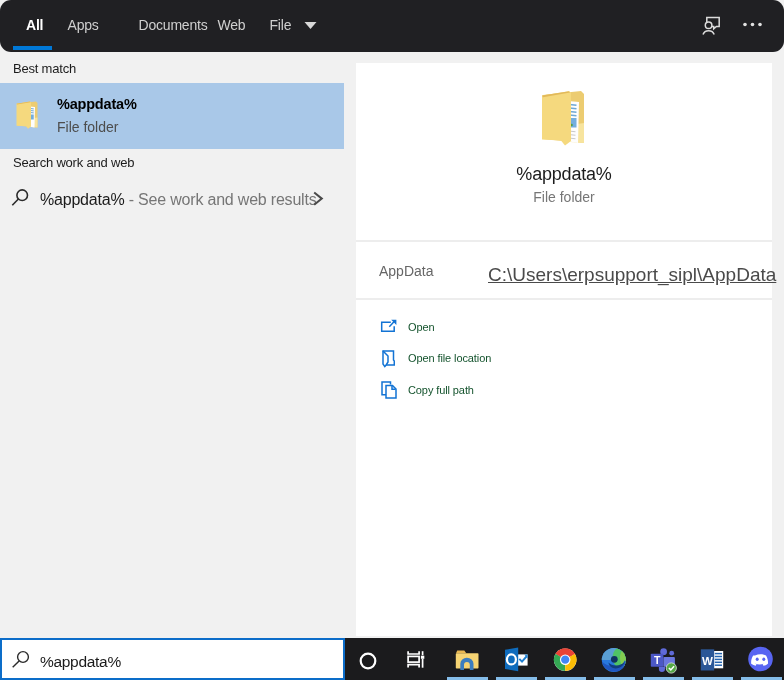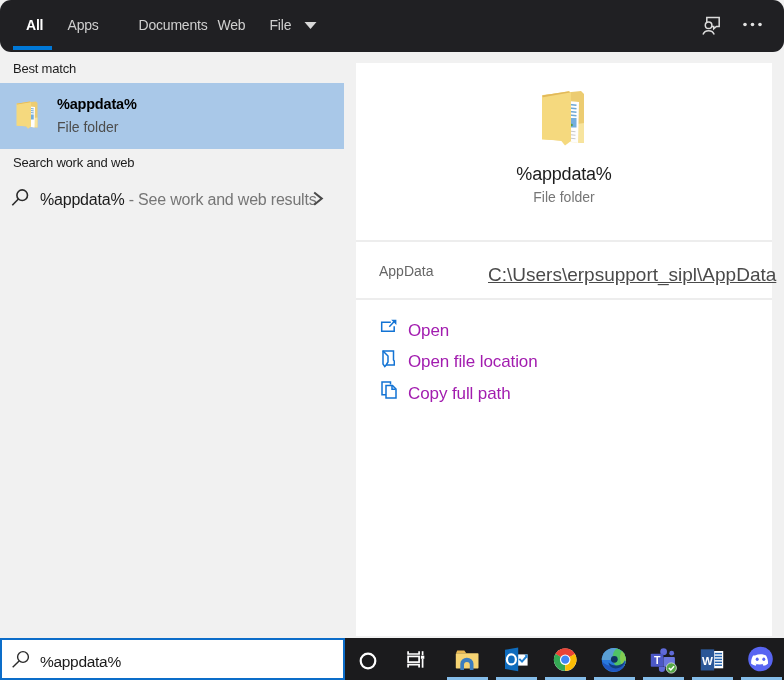--- a/index.html
+++ b/index.html
@@ -18,21 +18,21 @@
   #bm-sub{position:absolute;left:57px;top:35.5px;font-size:14px;color:#4d4d4d;}
   #searchrow-text{position:absolute;left:40px;top:190.5px;font-size:16px;color:#1b1b1b;letter-spacing:-0.2px;}
   #searchrow-text .grey{color:#767676;}
   
   #card{left:356px;top:63px;width:416px;height:573px;background:#ffffff;}
   #card-title{position:absolute;left:0;top:101px;width:416px;text-align:center;font-size:18px;color:#1c1c1c;letter-spacing:-0.2px;}
   #card-sub{position:absolute;left:0;top:126px;width:416px;text-align:center;font-size:14px;color:#767676;}
   .divider{position:absolute;left:0;width:416px;height:2px;background:#ededed;}
   #loc-label{position:absolute;left:23px;top:200px;font-size:14px;color:#666666;}
   #loc-link{position:absolute;left:132px;top:201px;font-size:19px;color:#4a4a4a;text-decoration:underline;}
-  .action-text{position:absolute;left:52px;font-size:17px;color:#a21caf;letter-spacing:-0.1px;}
+  .action-text{position:absolute;left:52px;font-size:11px;color:#14532d;letter-spacing:-0.1px;}
   
   #taskbar{left:0;top:638px;width:784px;height:42px;background:#1b1b1d;}
   #searchbox{position:absolute;left:0;top:0;width:345px;height:42px;background:#ffffff;border:2px solid #0c6dc9;box-sizing:border-box;}
   #sb-text{position:absolute;left:38px;top:13px;font-size:15.5px;color:#1a1a1a;letter-spacing:-0.3px;}
   .bar{position:absolute;top:39px;width:41px;height:3px;background:#85bde9;}
   .ticon{position:absolute;top:0;width:49px;height:42px;}
 </style>
 </head>
 <body>
 

